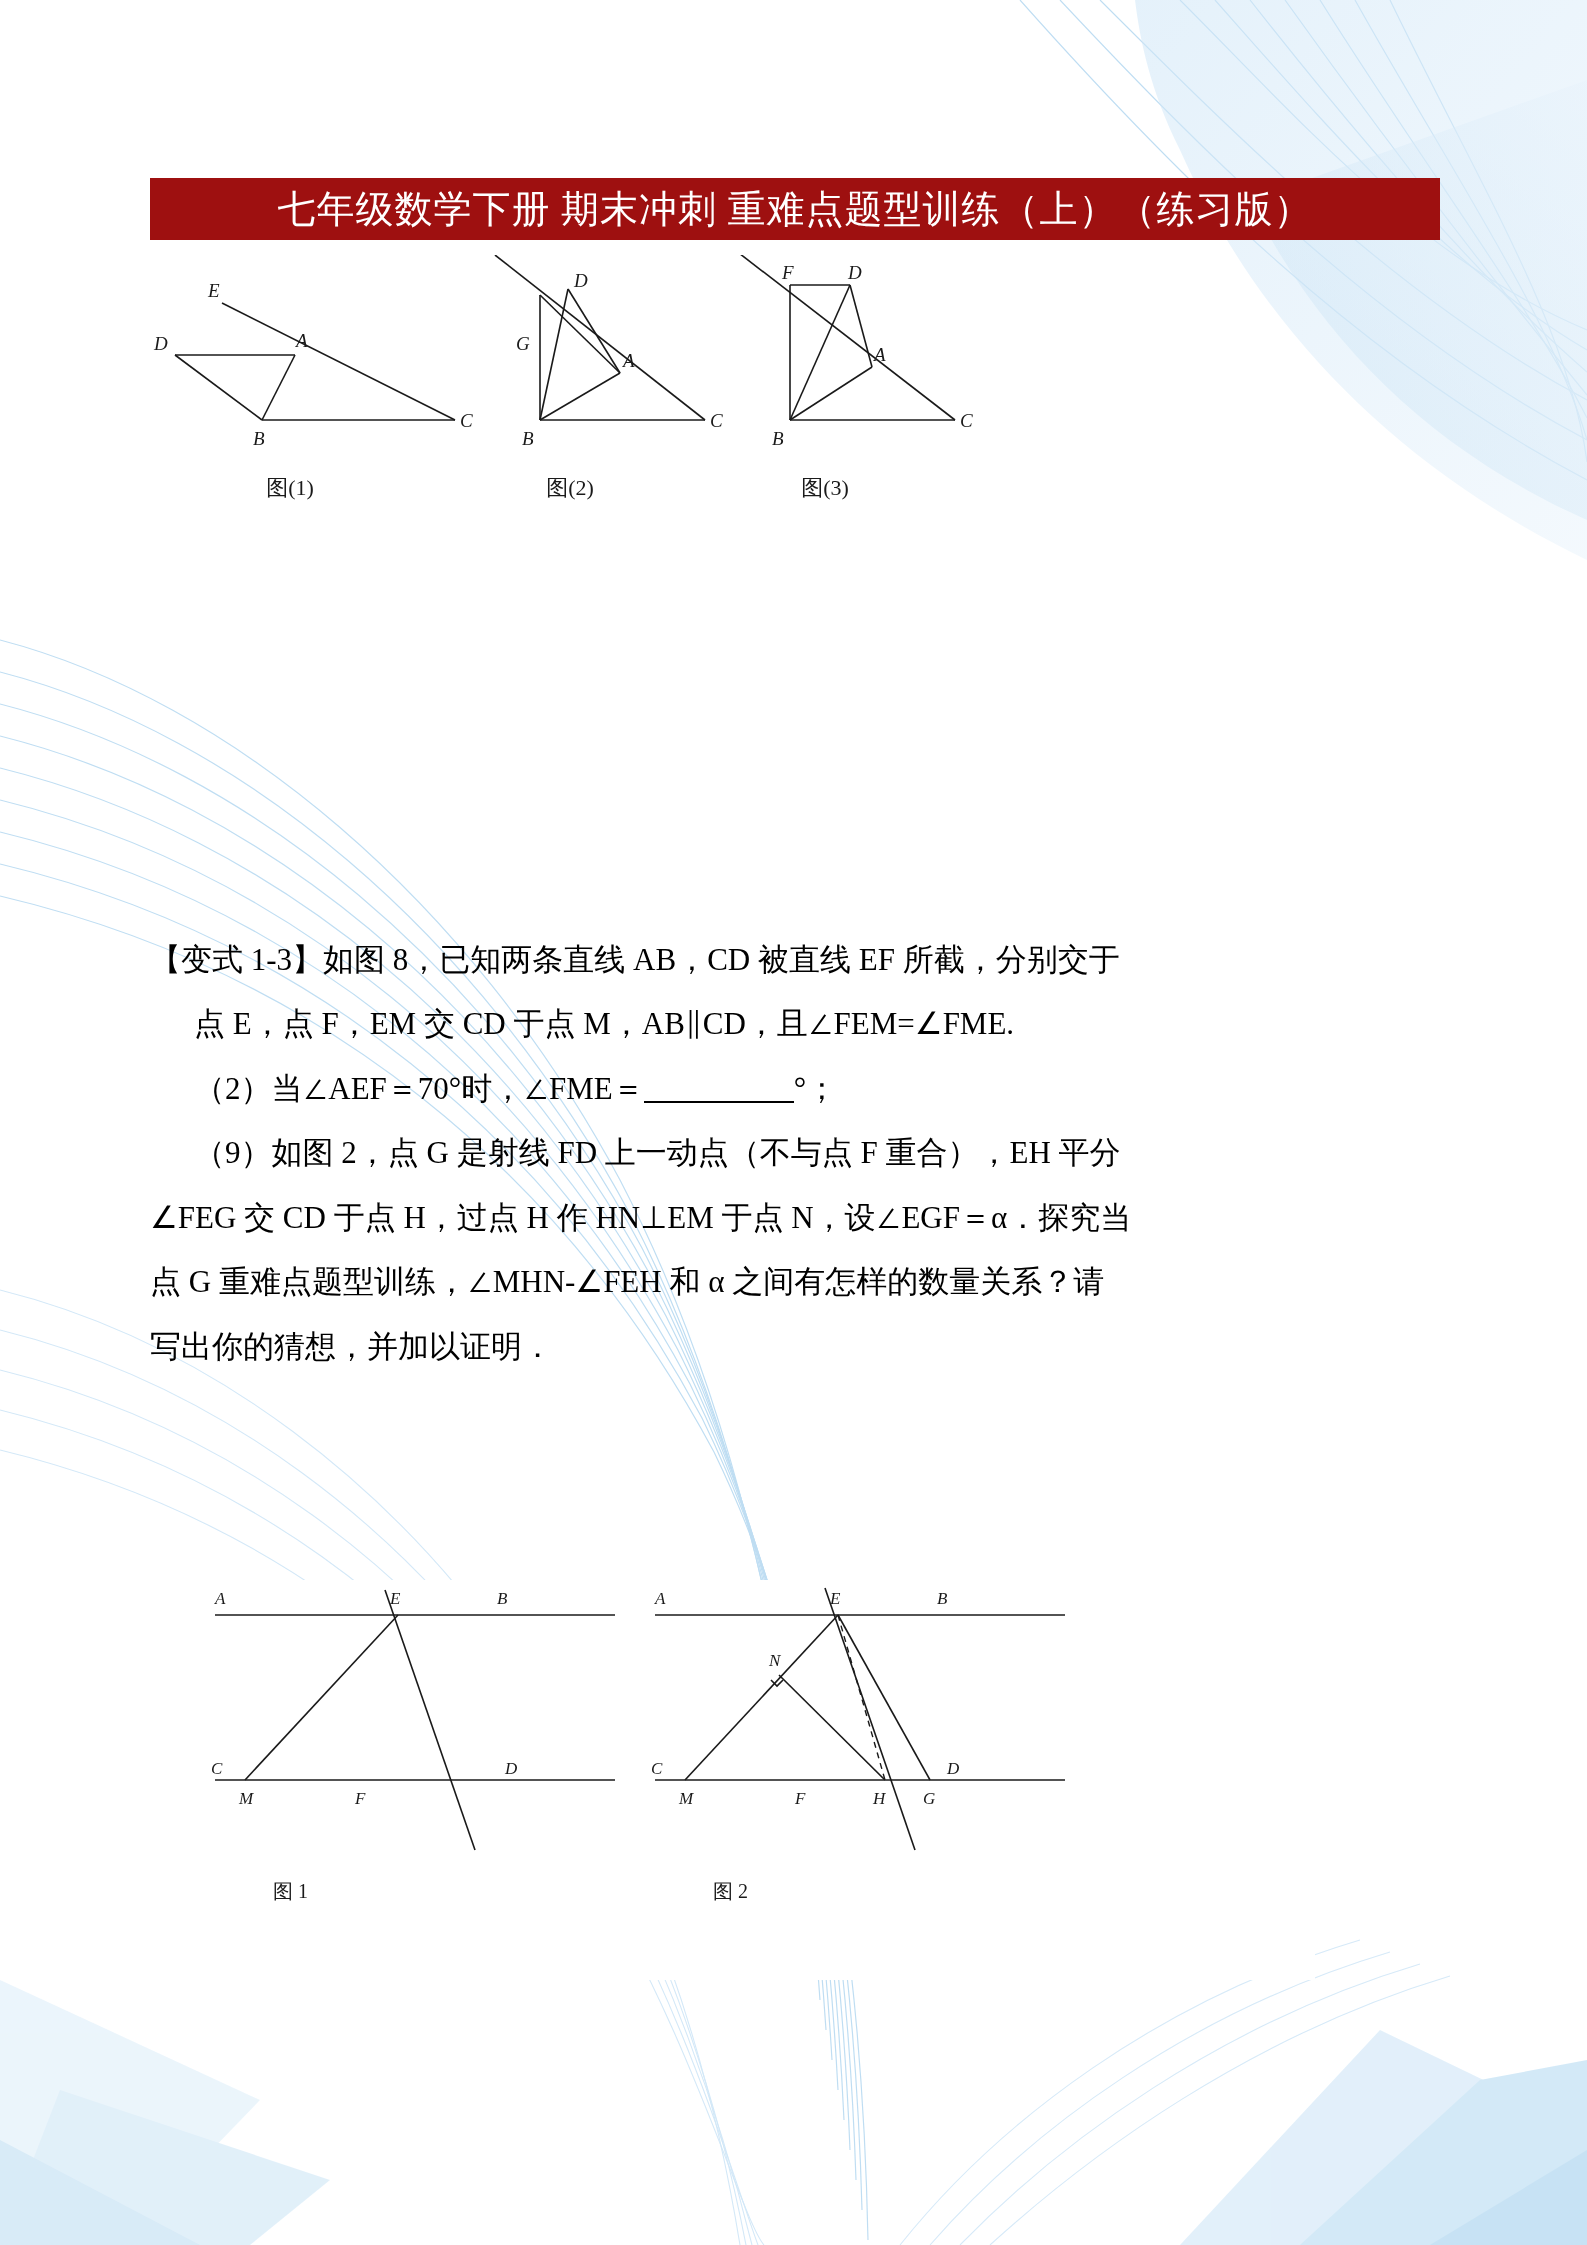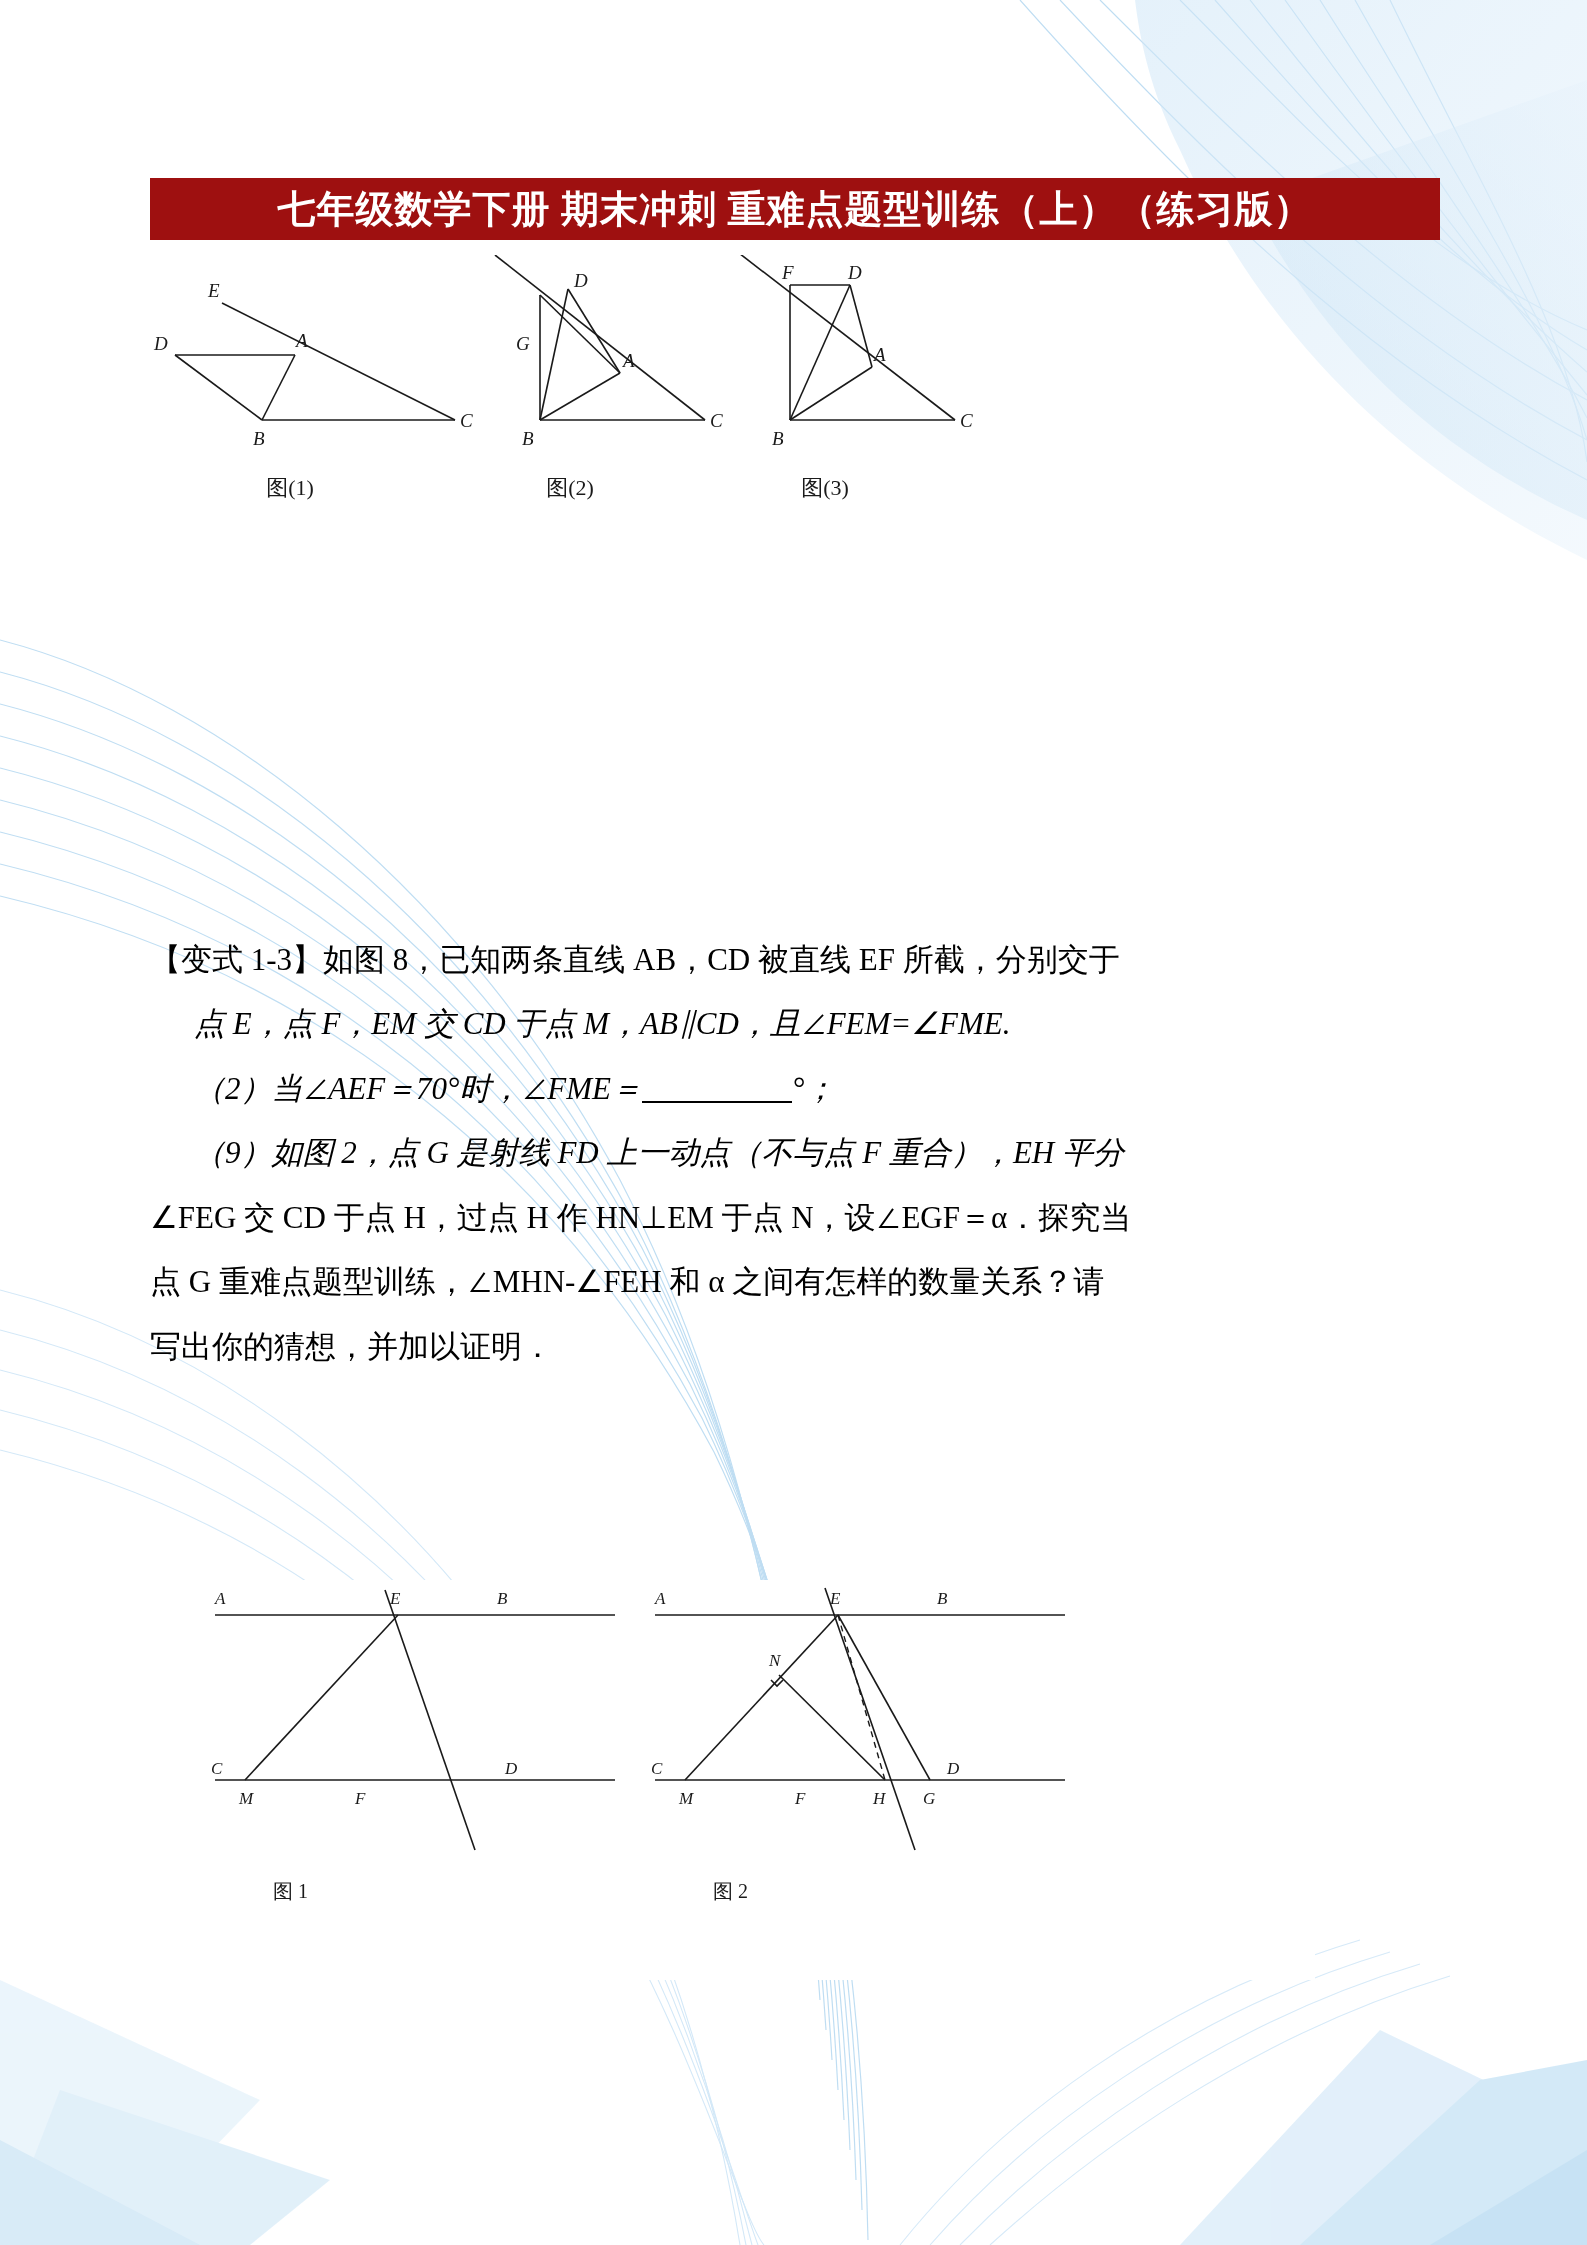--- a/index.html
+++ b/index.html
@@ -38,21 +38,21 @@
     height: 62px;
     background: #9e1010;
     display: flex;
     align-items: center;
     justify-content: center;
   }
   .title-bar .title-text {
     color: #ffffff;
     font-family: "Liberation Serif", serif;
     font-size: 38px;
-    font-weight: bold;
+    font-weight: normal;
     letter-spacing: 1px;
     white-space: nowrap;
   }
   .fig-block-top {
     position: absolute;
     left: 150px;
     top: 255px;
     width: 1000px;
     height: 400px;
     background: #ffffff;
@@ -65,21 +65,20 @@
     font-family: "Liberation Serif", serif;
     font-size: 31px;
     line-height: 1.95;
     color: #000000;
   }
   .body-text p {
     margin: 0 0 4px 0;
   }
   .body-text .indent {
     text-indent: 44px;
-    font-style: italic;
   }
   .blank-line {
     display: inline-block;
     width: 150px;
     border-bottom: 2px solid #000;
     vertical-align: -4px;
   }
   .fig-block-bottom {
     position: absolute;
     left: 185px;

